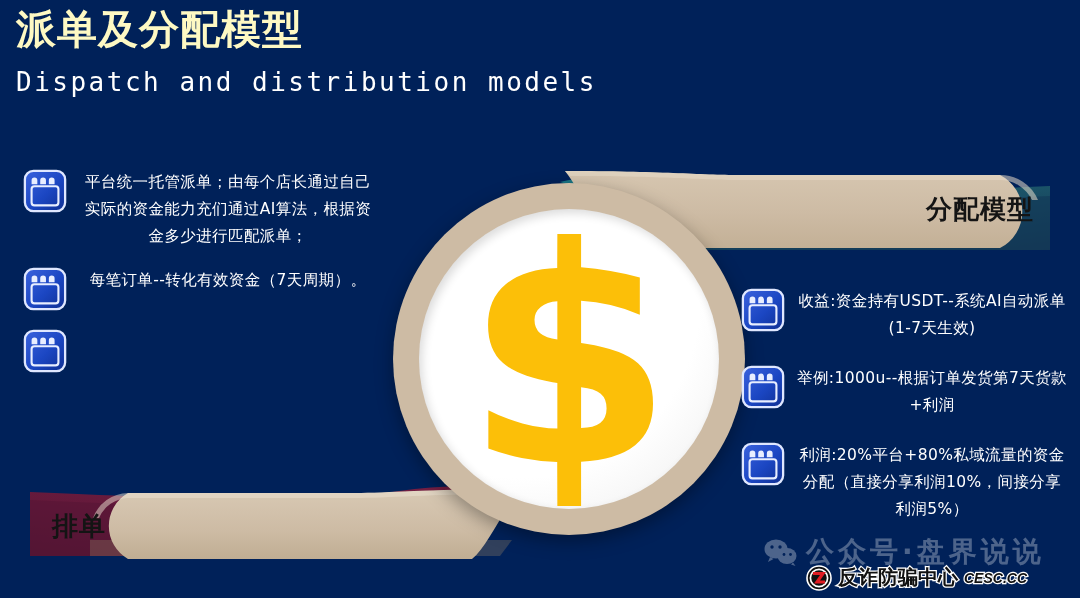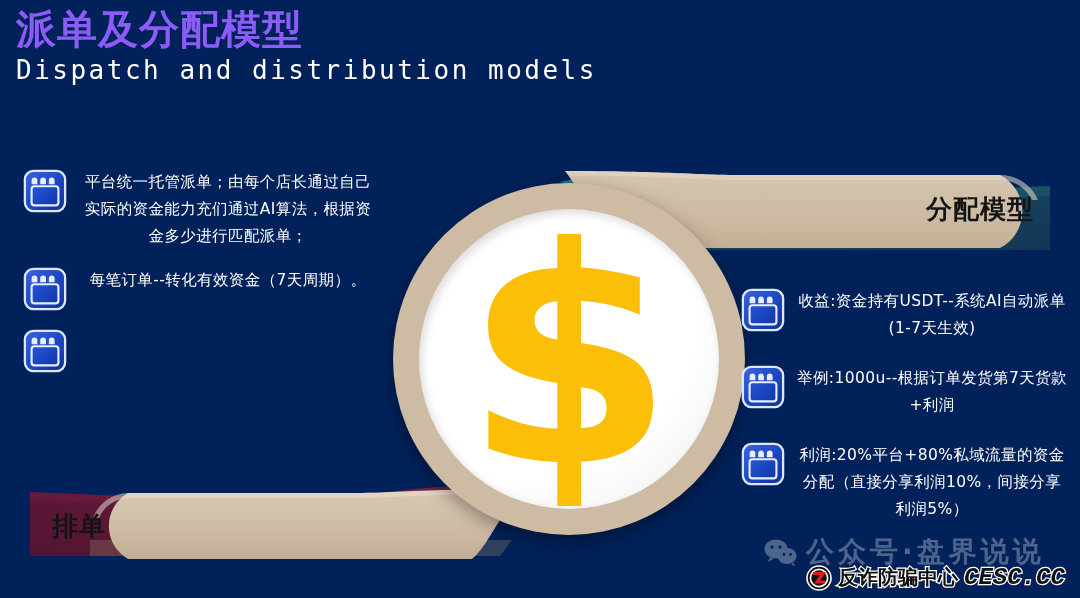--- a/index.html
+++ b/index.html
@@ -9,27 +9,27 @@
     background:#002159;
     font-family:"DejaVu Sans","Liberation Sans",sans-serif;
     overflow:hidden;
     position:relative;
   }
   .slide{position:absolute;inset:0;overflow:hidden;background:#002159;}
 
   
   .title-block{position:absolute;left:16px;top:6px;z-index:30;}
   .title-cn{
-    font-size:40px;line-height:46px;font-weight:700;color:#8b5cf6;
+    font-size:40px;line-height:46px;font-weight:700;color:#fef9c3;
     letter-spacing:1px;
     font-family:"DejaVu Sans","Liberation Sans",sans-serif;
   }
   .title-en{
     font-size:26px;line-height:32px;color:#ffffff;font-weight:400;
-    letter-spacing:2.5px;margin-top:2px;
+    letter-spacing:2.5px;margin-top:14px;
     font-family:"DejaVu Sans Mono","Liberation Mono",monospace;
   }
 
   
   .deco{position:absolute;inset:0;z-index:5;pointer-events:none;}
 
   
   .circle-wrap{
     position:absolute;left:393px;top:183px;width:352px;height:352px;z-index:12;
   }
@@ -105,24 +105,24 @@
   
   .badge{
     position:absolute;left:806px;top:564px;z-index:28;
     display:flex;align-items:center;gap:6px;
   }
   .badge-logo{width:26px;height:26px;flex:0 0 26px;}
   .badge-cn,.badge-url{
     font-weight:700;color:#111111;white-space:nowrap;
     -webkit-text-stroke:2.4px #ffffff;
     paint-order:stroke fill;
-    font-family:Liberation Mono, monospace;
+    font-family:Liberation Sans, sans-serif;
   }
   .badge-cn{font-size:20px;letter-spacing:0px;}
-  .badge-url{font-size:24px;font-style:italic;letter-spacing:0px;}
+  .badge-url{font-size:14px;font-style:italic;letter-spacing:0px;}
 </style>
 </head>
 <body>
 
 <div class="slide">
 
   <svg class="deco" viewBox="0 0 1080 598" preserveAspectRatio="none" xmlns="http://www.w3.org/2000/svg">
     <defs>
       <linearGradient id="tanGradTop" x1="0" y1="0" x2="0" y2="1">
         <stop offset="0%" stop-color="#d6c6b0"></stop>

